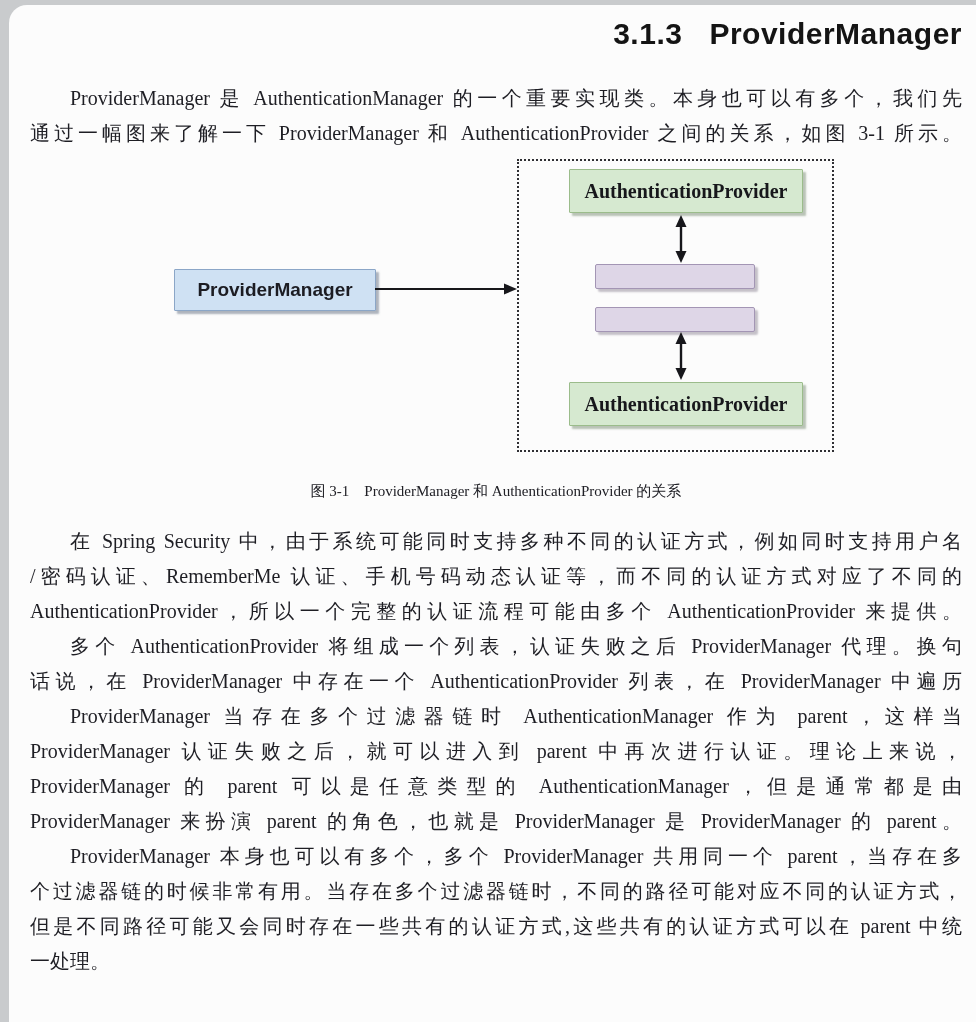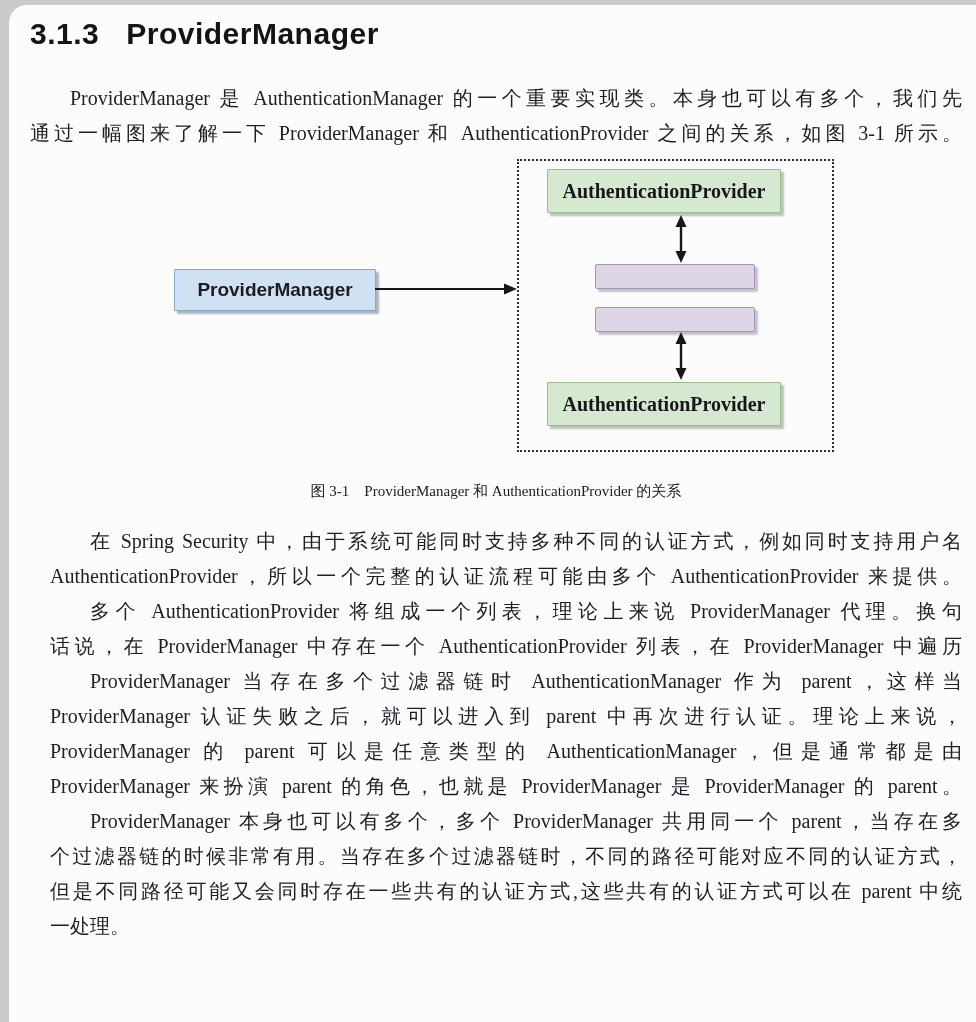--- a/index.html
+++ b/index.html
@@ -5,21 +5,21 @@
   html,body{margin:0;padding:0;width:976px;height:1022px;overflow:hidden;background:#c9cbcd;}
   .page{
     position:absolute;left:9px;top:5px;right:0;bottom:0;
     background:#fcfcfc;border-top-left-radius:18px;
     font-family:"Liberation Serif","DejaVu Serif",serif;
     color:#1e1e24;
     padding:0 14px 0 21px;box-sizing:border-box;
   }
   h1.heading{
     margin:10px 0 0 0;font-family:"Liberation Sans","DejaVu Sans",sans-serif;
-    font-size:30px;font-weight:600;color:#141414;line-height:38px;letter-spacing:.5px;
+    font-size:30px;font-weight:600;color:#141414;line-height:38px;letter-spacing:.5px;text-align:right;
   }
   h1.heading .num{margin-right:27px;}
   .para{margin:0;}
   .intro{margin-top:28px;}
   .line{
     font-size:20px;line-height:35px;height:35px;white-space:nowrap;
     text-align:justify;text-align-last:justify;overflow:hidden;
   }
   .line.indent{text-indent:2em;}
   .line.end{text-align-last:left;}
@@ -31,21 +31,21 @@
   }
   .pm-box{
     position:absolute;left:144px;top:110px;width:200px;height:40px;
     background:var(--blue-fill,#cfe1f3);border:1px solid var(--blue-border,#8ba6c7);
     box-shadow:3px 3px 2px rgba(108,118,134,.55);
     display:flex;align-items:center;justify-content:center;
     font-family:"Liberation Sans","DejaVu Sans",sans-serif;
     font-weight:bold;font-size:19px;color:#1c1c22;border-radius:1px;
   }
   .ap-box{
-    position:absolute;left:517px;width:232px;height:42px;
+    position:absolute;left:539px;width:232px;height:42px;
     background:var(--green-fill,#d6e9d0);border:1px solid var(--green-border,#9bbc8b);
     box-shadow:3px 3px 2px rgba(118,138,112,.5);
     display:flex;align-items:center;justify-content:center;
     font-weight:bold;font-size:20px;color:#17171b;border-radius:1px;
   }
   .ap-top{top:10px;}
   .ap-bottom{top:223px;}
   .bar{
     position:absolute;left:565px;width:158px;height:23px;
     background:var(--purple-fill,#ded6e7);border:1px solid var(--purple-border,#a395b4);
@@ -57,21 +57,21 @@
   svg.h-arrow line{stroke:var(--arrow,#17171b);stroke-width:2.2;}
   svg.h-arrow polygon{fill:var(--arrow,#17171b);}
   svg.v-arrow{position:absolute;left:643px;}
   svg.v-arrow line{stroke:var(--arrow,#17171b);stroke-width:2.4;}
   svg.v-arrow polygon{fill:var(--arrow,#17171b);}
   .v1{top:55px;}
   .v2{top:172px;}
   .caption{
     margin-top:27px;text-align:center;font-size:15px;color:#202026;line-height:24px;
   }
-  .bodytext{margin-top:21px;margin-left:20px;}
+  .bodytext{margin-top:21px;}
 </style>
 </head>
 <body>
 
 <div class="page">
 
   <h1 class="heading">
     <span class="num">3.1.3</span><span>ProviderManager</span>
   </h1>
 
@@ -114,24 +114,25 @@
     <div class="ap-box ap-bottom">
       <span>AuthenticationProvider</span>
     </div>
   </div>
 
   <div class="caption">图 3-1　ProviderManager 和 AuthenticationProvider 的关系</div>
 
   <div class="bodytext">
     <div class="para">
       <div class="line indent">在 Spring Security 中，由于系统可能同时支持多种不同的认证方式，例如同时支持用户名</div>
+      <div class="line">/密码认证、RememberMe 认证、手机号码动态认证等，而不同的认证方式对应了不同的</div>
       <div class="line">AuthenticationProvider，所以一个完整的认证流程可能由多个 AuthenticationProvider 来提供。</div>
     </div>
     <div class="para">
-      <div class="line indent">多个 AuthenticationProvider 将组成一个列表，理论上来说 ProviderManager 代理。换句</div>
+      <div class="line indent">多个 AuthenticationProvider 将组成一个列表，认证失败之后 ProviderManager 代理。换句</div>
       <div class="line">话说，在 ProviderManager 中存在一个 AuthenticationProvider 列表，在 ProviderManager 中遍历</div>
     </div>
     <div class="para">
       <div class="line indent">ProviderManager 当存在多个过滤器链时 AuthenticationManager 作为 parent，这样当</div>
       <div class="line">ProviderManager 认证失败之后，就可以进入到 parent 中再次进行认证。理论上来说，</div>
       <div class="line">ProviderManager 的 parent 可以是任意类型的 AuthenticationManager，但是通常都是由</div>
       <div class="line">ProviderManager 来扮演 parent 的角色，也就是 ProviderManager 是 ProviderManager 的 parent。</div>
     </div>
     <div class="para">
       <div class="line indent">ProviderManager 本身也可以有多个，多个 ProviderManager 共用同一个 parent，当存在多</div>

